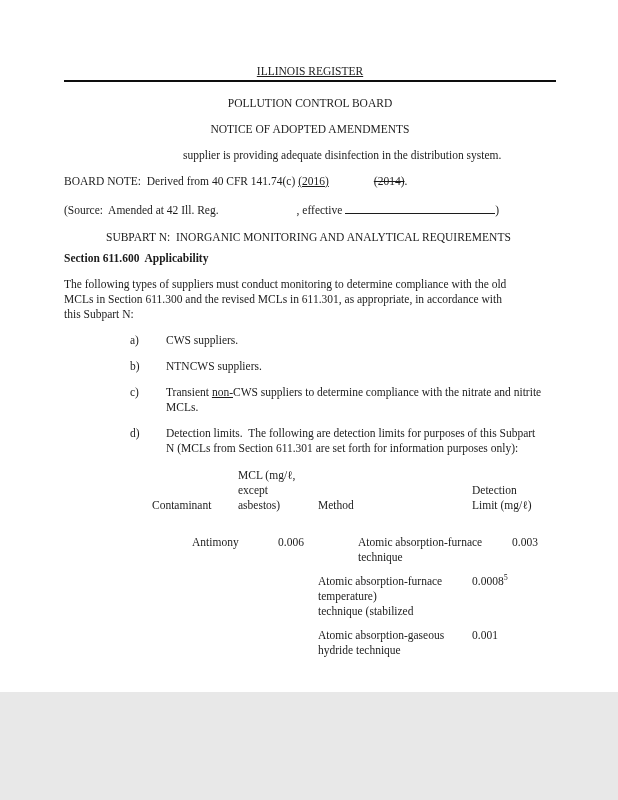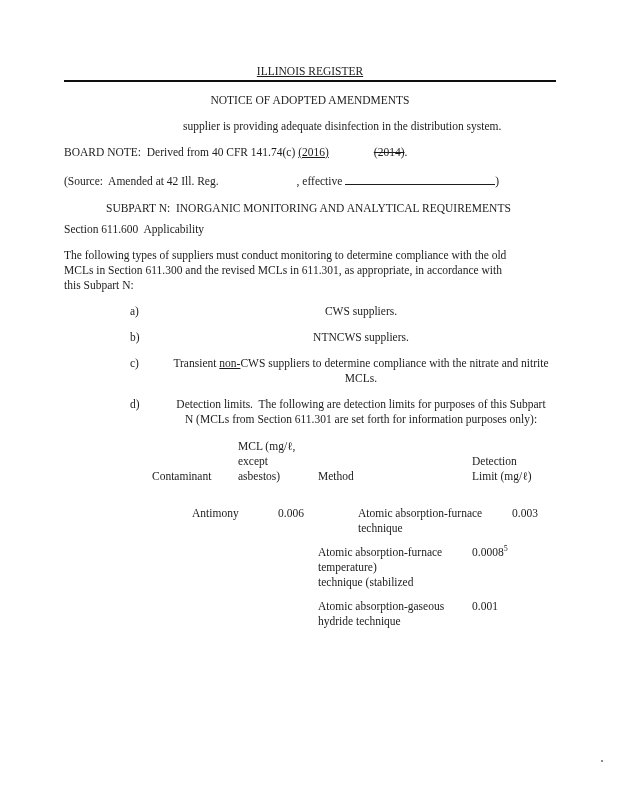--- a/index.html
+++ b/index.html
@@ -1,58 +1,61 @@
 <!DOCTYPE html>
 <html><head>
 <meta charset="utf-8">
 <style>
   html,body{margin:0;padding:0;background:#e8e8e8;}
   .page{
-    width:618px;height:800px;background:#ffffff;overflow:hidden;
+    width:618px;height:692px;background:#ffffff;overflow:hidden;
     position:relative;box-sizing:border-box;
     padding:64px 62px 0 64px;
     font-family:"Liberation Serif","DejaVu Serif",serif;
     font-size:11.5px;line-height:15px;color:#1c1c1c;
   }
   .pre{white-space:pre-wrap;}
   .center{text-align:center;}
   .header-rule{
     text-align:center;border-bottom:2.5px solid #0e0e0e;padding-bottom:1px;
   }
   .header-rule .u{text-decoration:underline;}
   .mt11{margin-top:11px;} .mt12{margin-top:12px;} .mt14{margin-top:14px;}
   .indent-cont{margin-left:119px;}
   .indent-src{}
   .indent-sub{margin-left:42px;}
-  .bold{font-weight:normal;margin-top:6px;}
+  .bold{font-weight:bold;margin-top:6px;}
   ins.new{ text-decoration:underline;}
   del.old{text-decoration:line-through;padding-left:45px;}
   .blank-gap{display:inline-block;width:78px;}
   .blank-line{display:inline-block;width:150px;border-bottom:1.2px solid #1c1c1c;height:12px;vertical-align:baseline;}
   .list-item{display:flex;margin-left:66px;}
   .list-label{width:36px;flex-shrink:0;}
-  .list-text{width:392px;text-align:center;}
+  .list-text{width:392px;}
   .det-table{margin-left:88px;}
   .t-grid{display:grid;grid-template-columns:86px 80px 154px 86px;}
   .t-head{align-items:end;}
   .t-row{align-items:start;margin-top:9px;}
   .t-row.first{margin-top:22px;margin-left:40px;}
   .method-cell{padding-right:6px;}
   sup{font-size:8px;line-height:0;vertical-align:super;}
   .speck{position:absolute;width:2px;height:2px;background:#8a8a8a;left:601px;top:760px;}
 </style>
 </head>
 <body>
 
 <div class="page">
 
   <div class="header-rule">
     <span class="u pre">ILLINOIS REGISTER</span>
   </div>
 
+  <div class="center mt14">
+    <span class="pre">POLLUTION CONTROL BOARD</span>
+  </div>
 
   <div class="center mt11">
     <span class="pre">NOTICE OF ADOPTED AMENDMENTS</span>
   </div>
 
   <div class="indent-cont mt11">
     <span class="pre">supplier is providing adequate disinfection in the distribution system.</span>
   </div>
 
   <div class="mt11">

